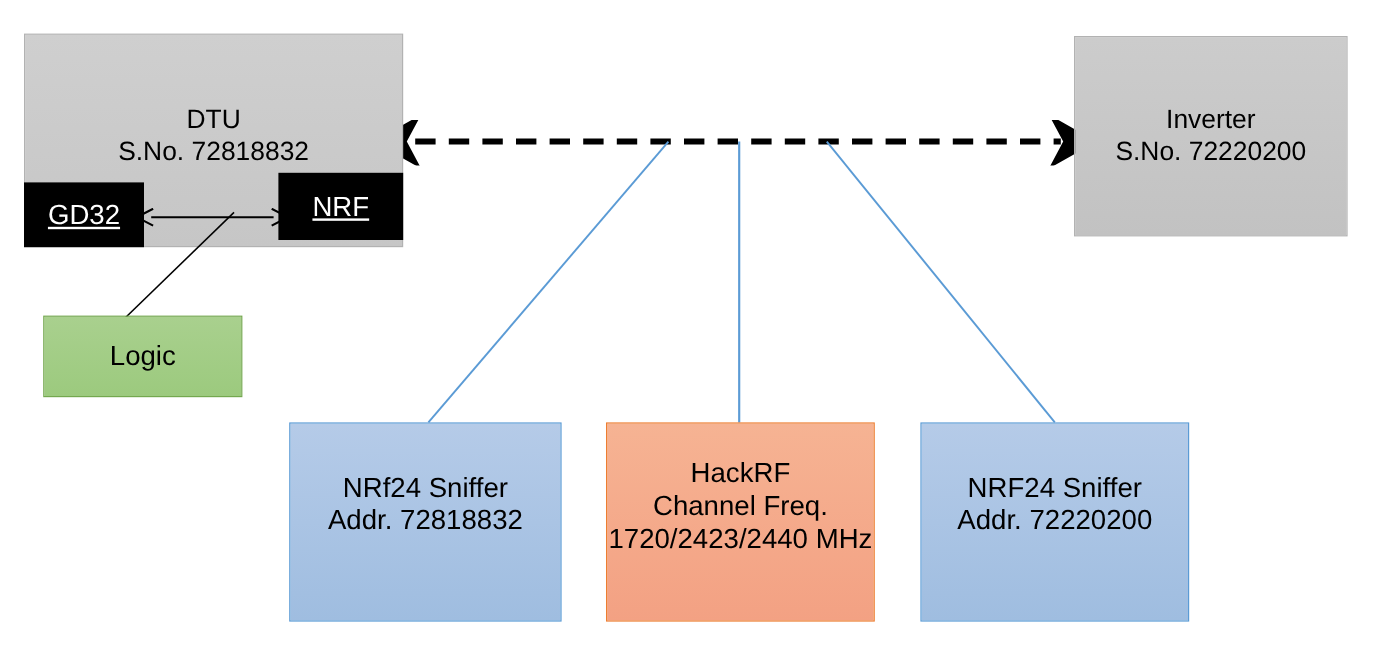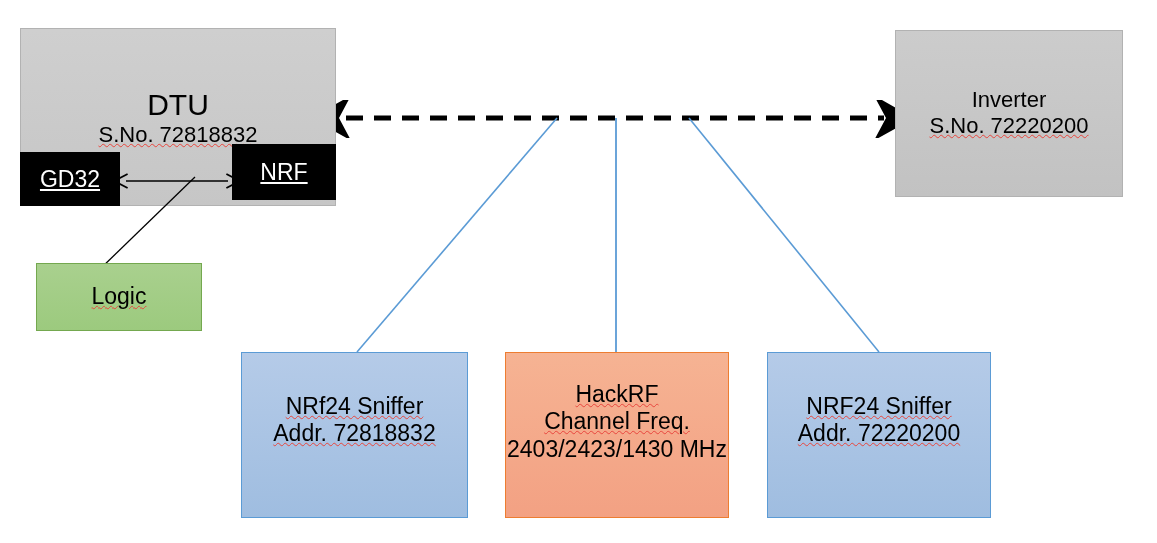--- a/index.html
+++ b/index.html
@@ -30,24 +30,23 @@
   
   #dtu-box {
     left: 20px; top: 28px; width: 316px; height: 178px;
     background: linear-gradient(to bottom, #cfcfcf 0%, #c6c6c6 100%);
     border: 1px solid #b2b2b2;
     color: #000000;
     font-size: 22px;
     justify-content: flex-start;
     padding-top: 58px;
   }
-  #dtu-box .line1 { font-size: 30px; }
+  #dtu-box .line1 { font-size: 22px; }
   #dtu-box .line2 { font-size: 22px; }
   .spell {
-    text-decoration: underline;
     text-decoration-style: wavy;
     text-decoration-color: #e8453c;
     text-decoration-thickness: 1px;
     text-underline-offset: 1px;
   }
   
   .chip {
     position: absolute;
     box-sizing: border-box;
     background: #000000;
@@ -197,21 +196,21 @@
   </div>
 
   <div class="box" id="nrf24-left-box">
     <div class="spell">NRf24 Sniffer</div>
     <div class="spell">Addr. 72818832</div>
   </div>
 
   <div class="box" id="hackrf-box">
     <div class="title spell">HackRF</div>
     <div class="sub spell">Channel Freq.</div>
-    <div class="sub">2403/2423/1430 MHz</div>
+    <div class="sub">1720/2423/2440 MHz</div>
   </div>
 
   <div class="box" id="nrf24-right-box">
     <div class="spell">NRF24 Sniffer</div>
     <div class="spell">Addr. 72220200</div>
   </div>
 
 </div>
 
 </body></html>

